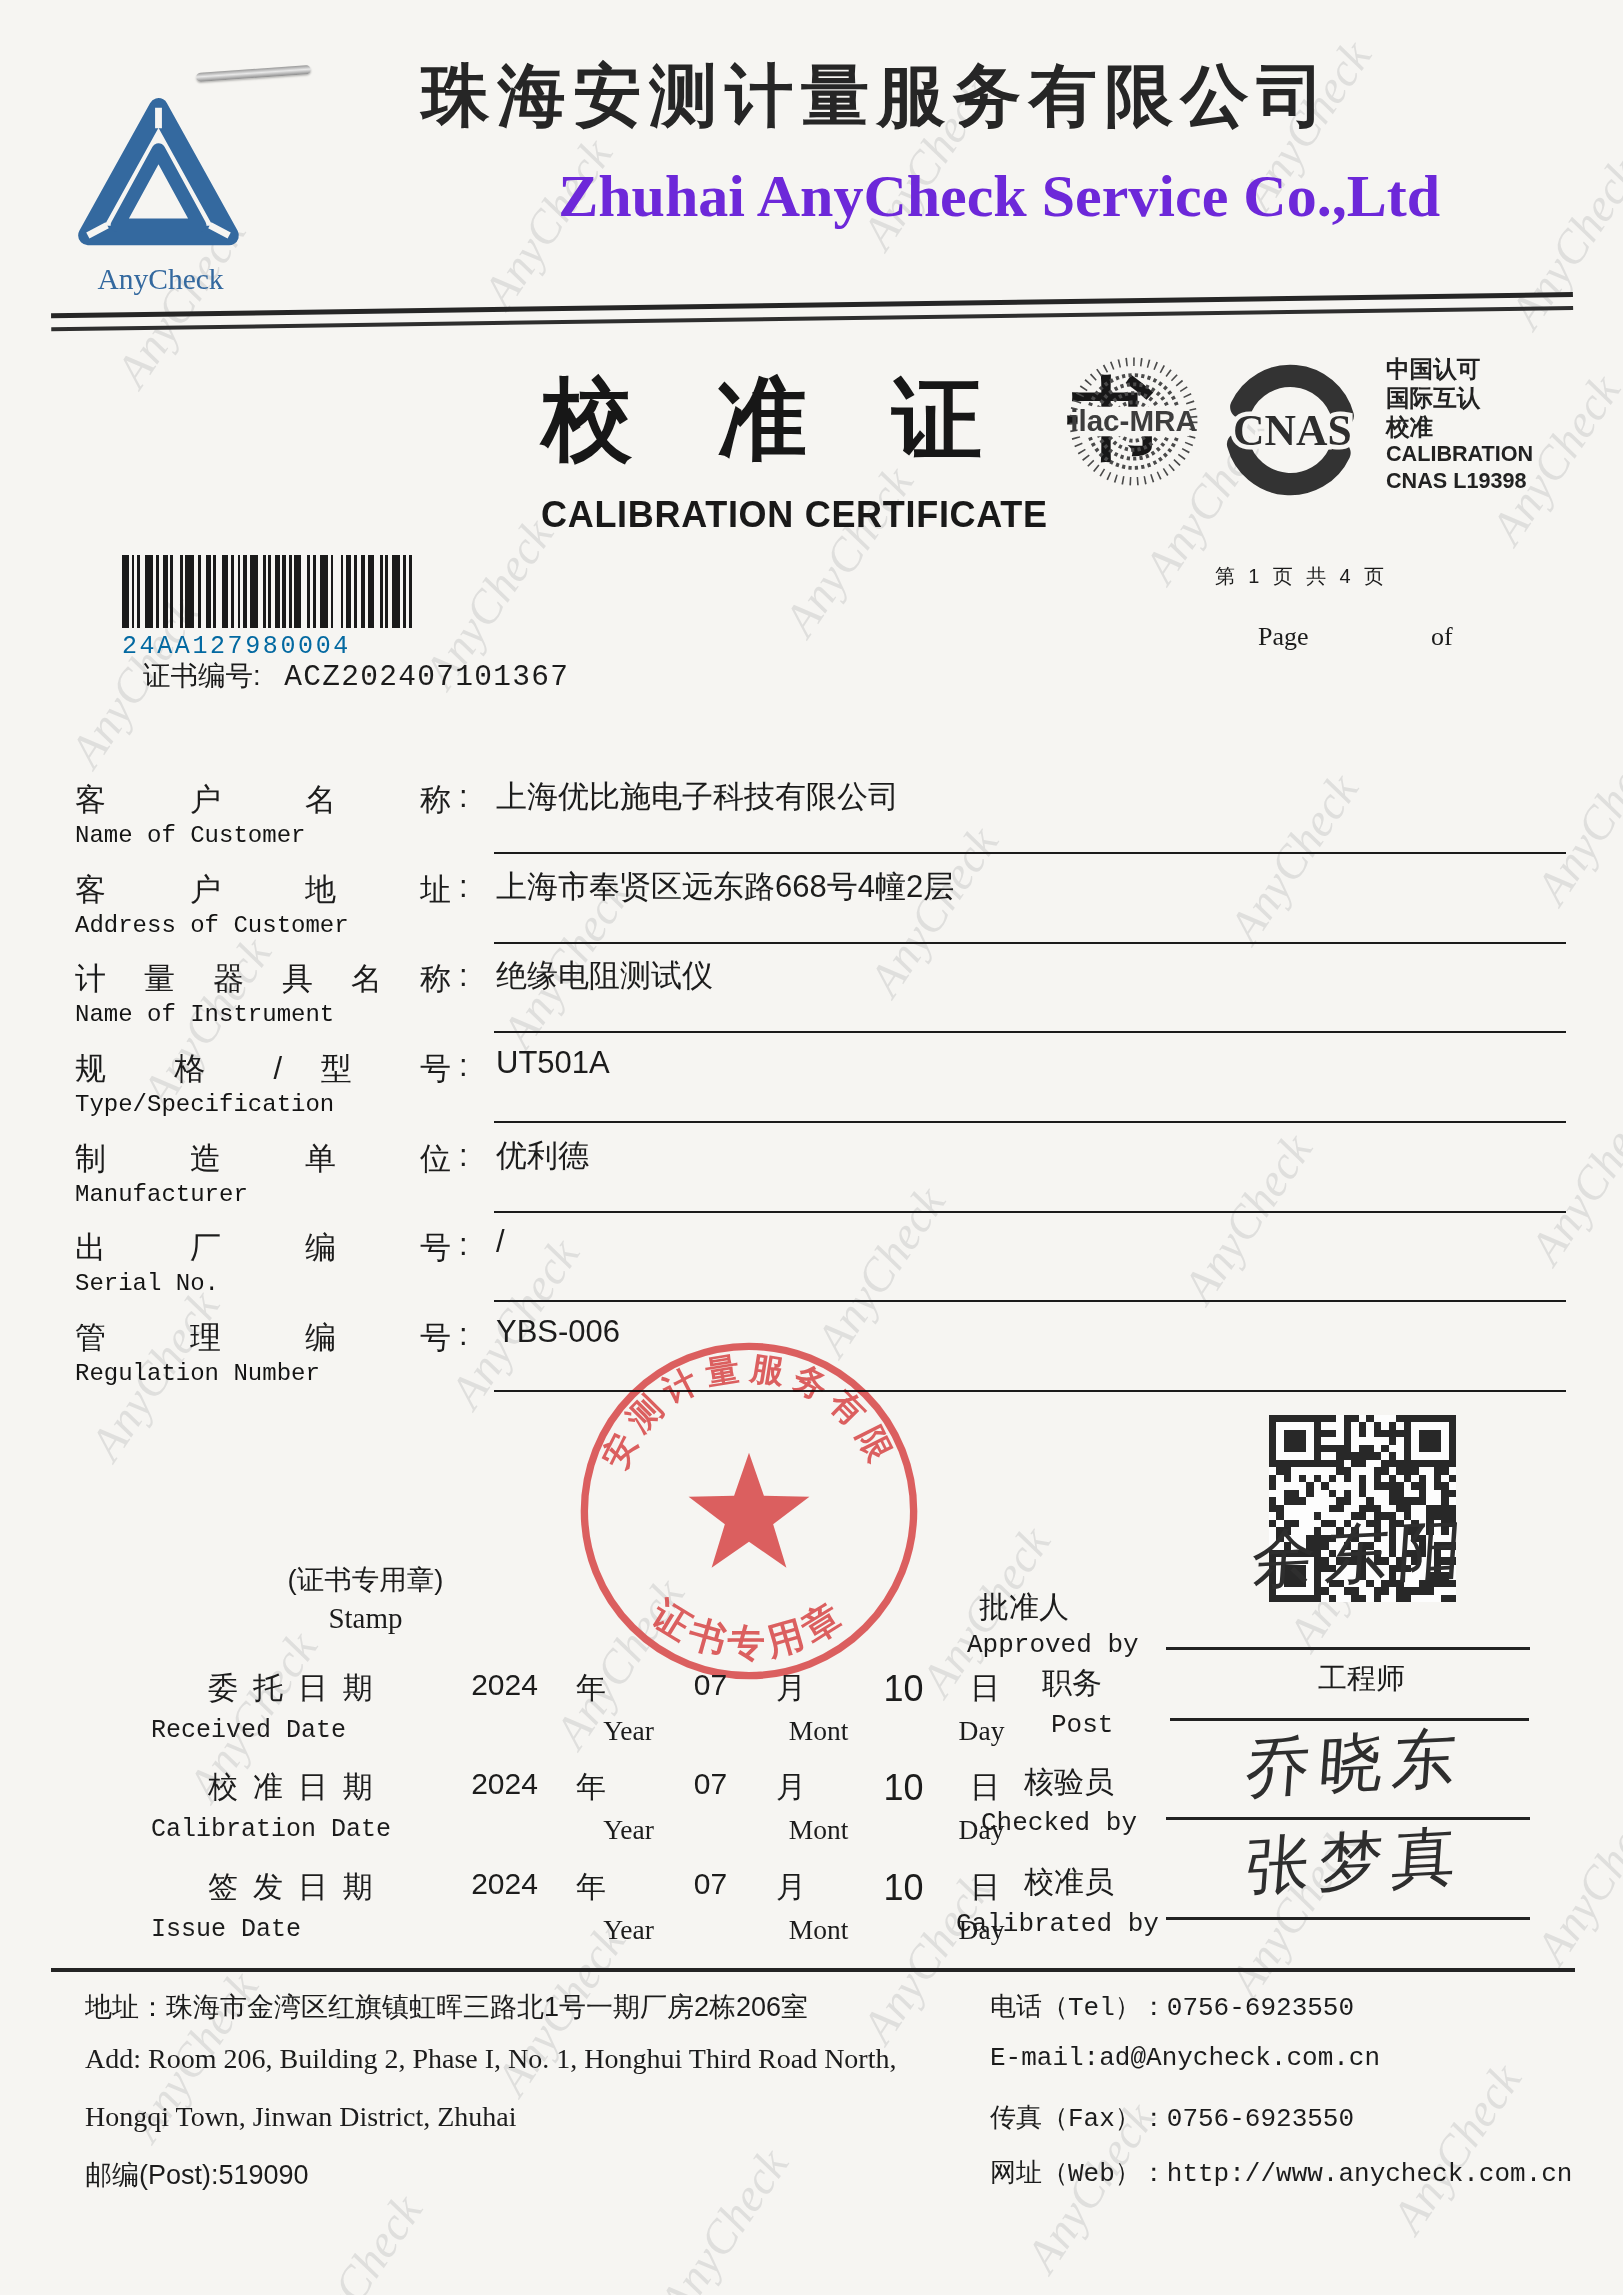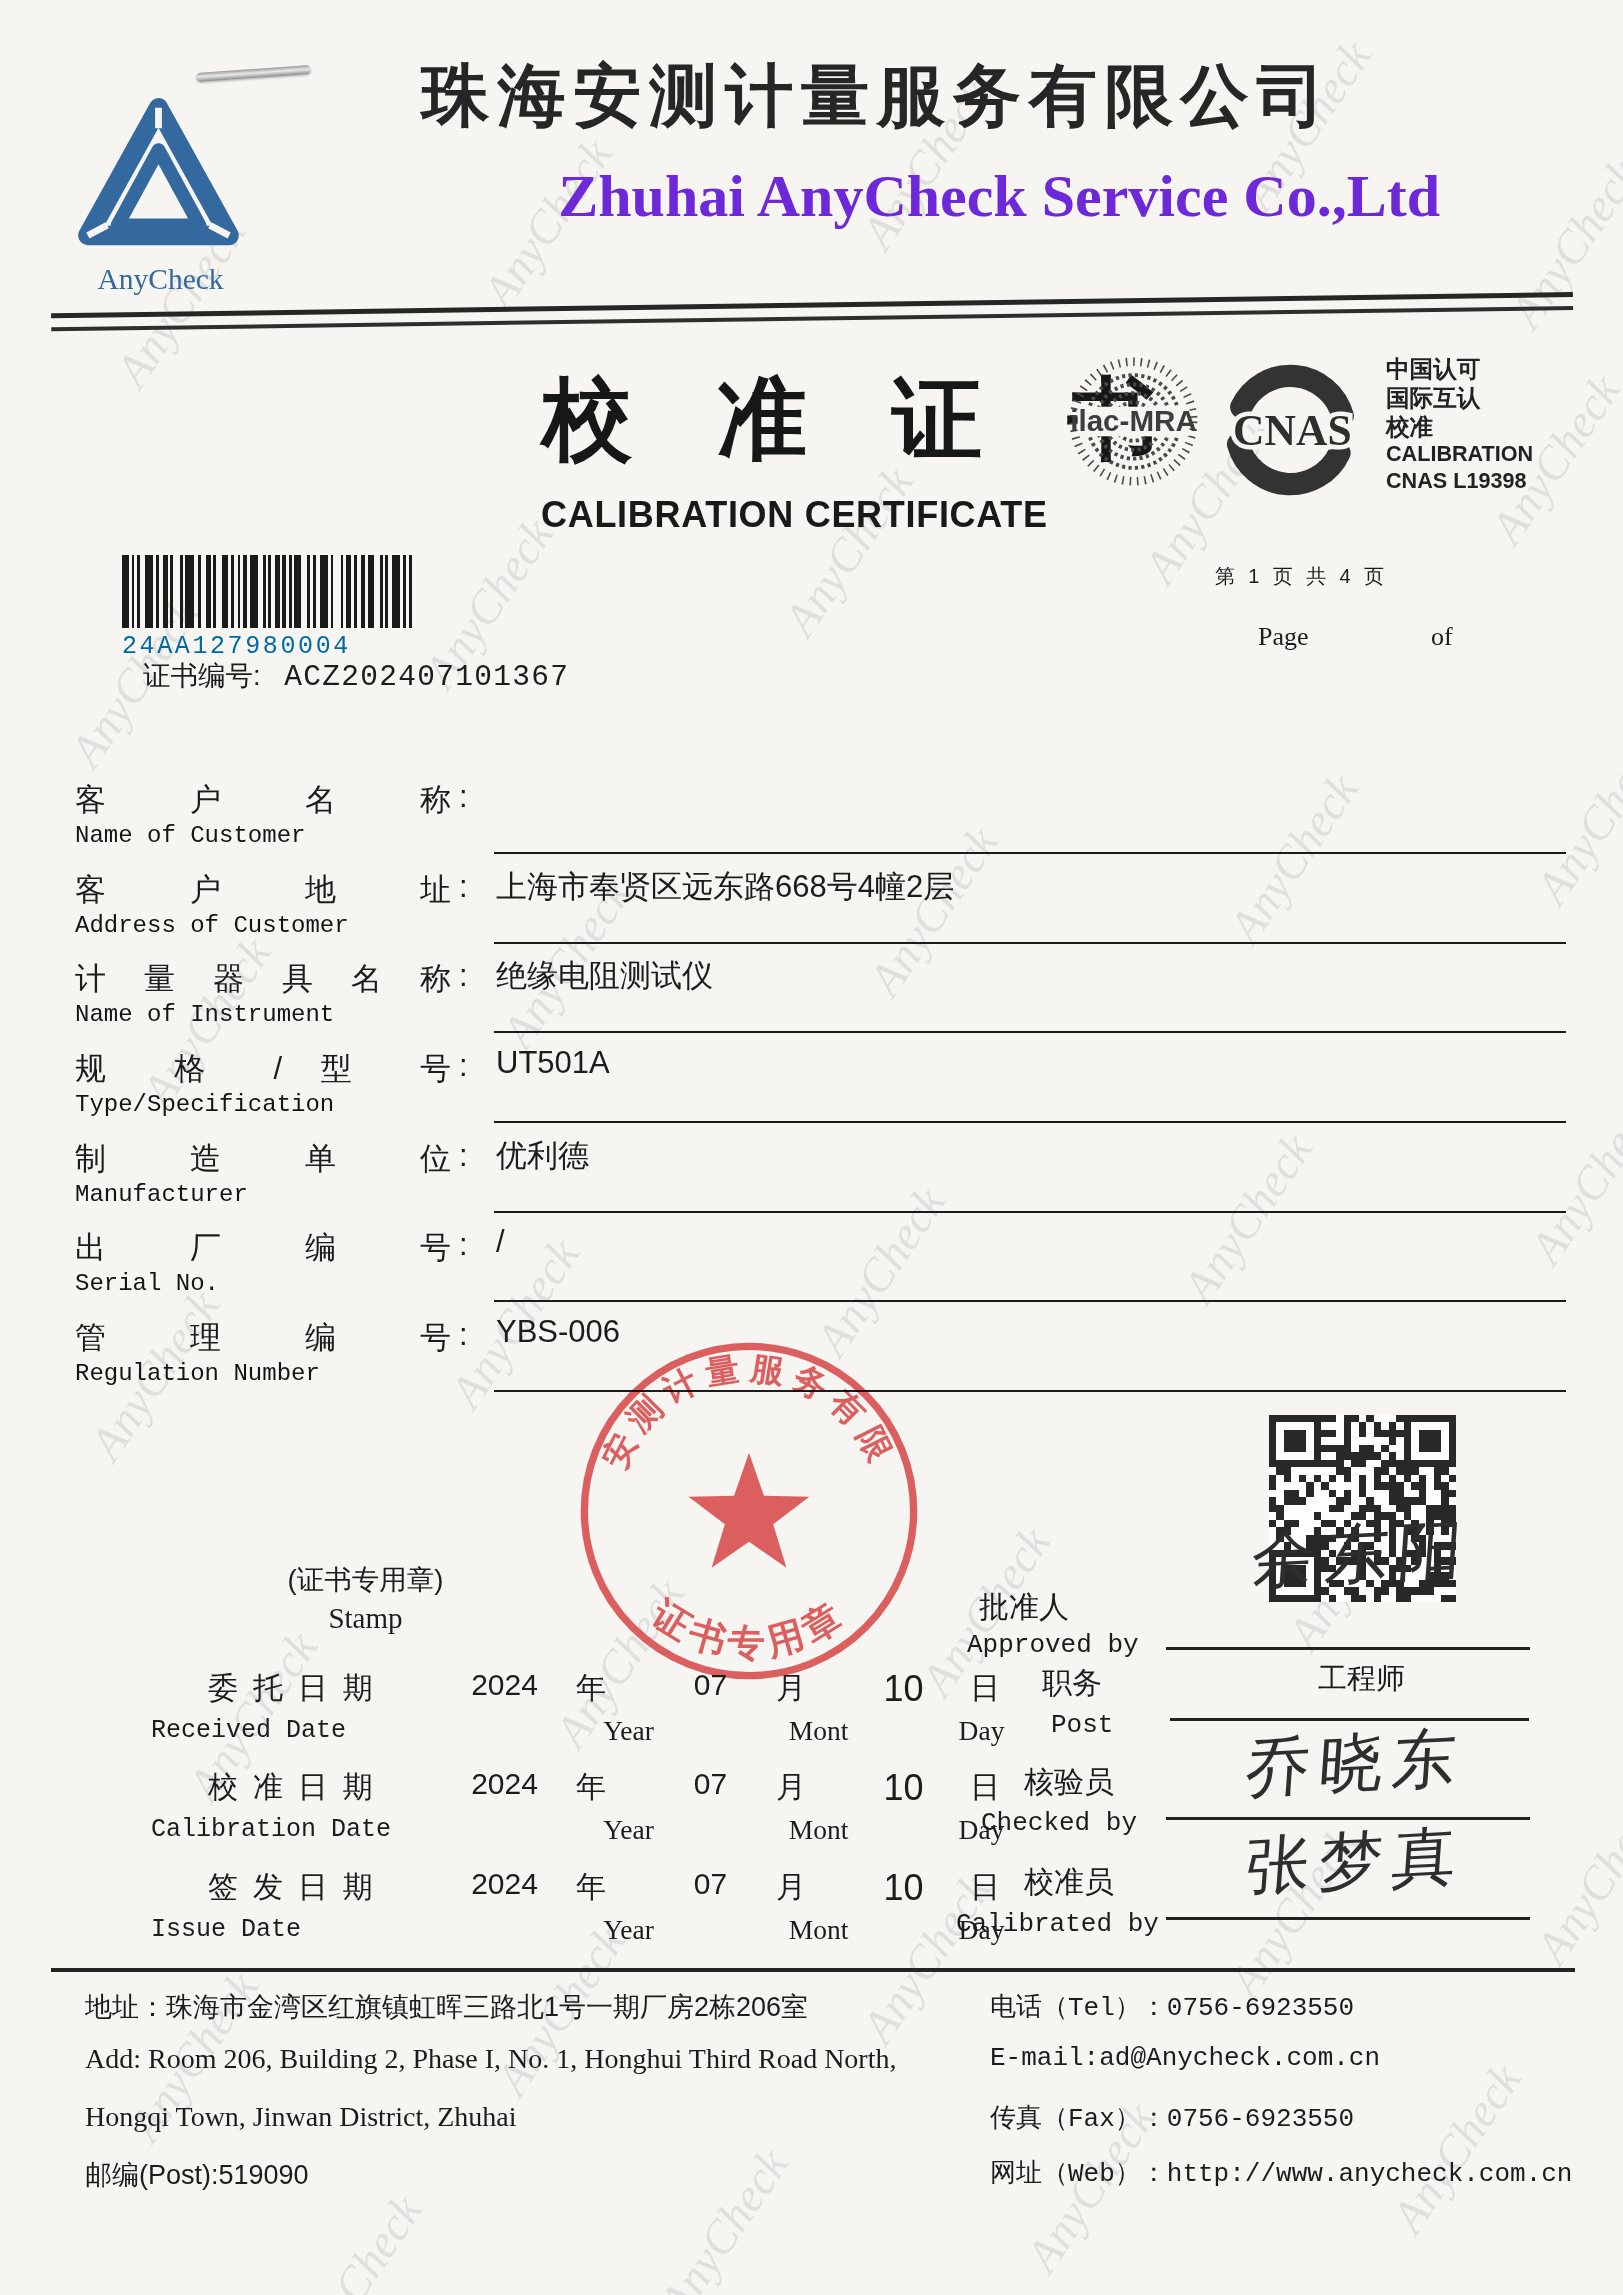--- a/index.html
+++ b/index.html
@@ -225,20 +225,21 @@
       <span class="cn-label">证书编号:</span>
       <span class="cn-val">ACZ202407101367</span>
     </div>
     <div class="abs page-line">第 1 页 共 4 页</div>
     <div class="abs page-en">Page</div>
     <div class="abs of-en">of</div>
 
     <div class="field" style="top:779px">
       <div class="f-zh">客 户 名 称</div>
       <div class="f-colon">:</div>
+      <div class="f-val">上海优比施电子科技有限公司</div>
       <div class="f-en">Name of Customer</div>
       <div class="f-line"></div>
     </div>
     <div class="field" style="top:869px">
       <div class="f-zh">客 户 地 址</div>
       <div class="f-colon">:</div>
       <div class="f-val">上海市奉贤区远东路668号4幢2层</div>
       <div class="f-en">Address of Customer</div>
       <div class="f-line"></div>
     </div>

